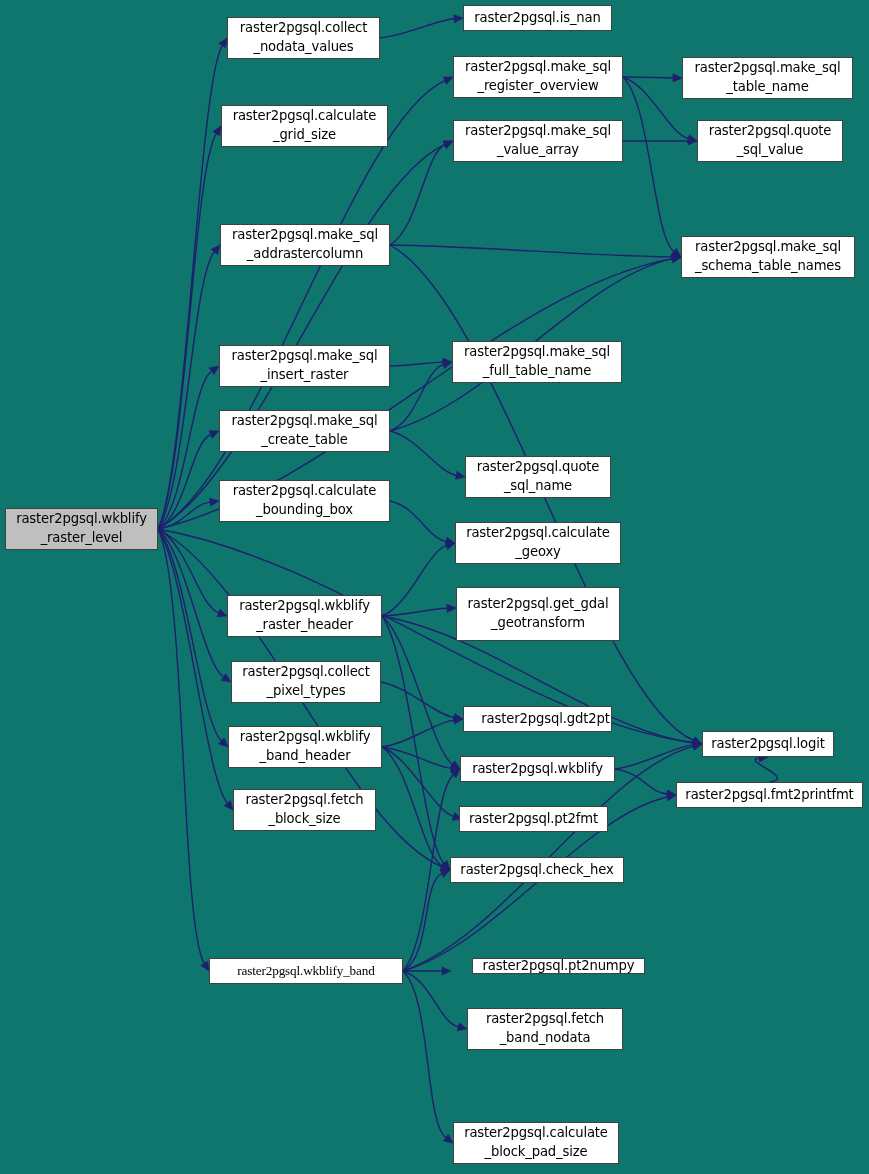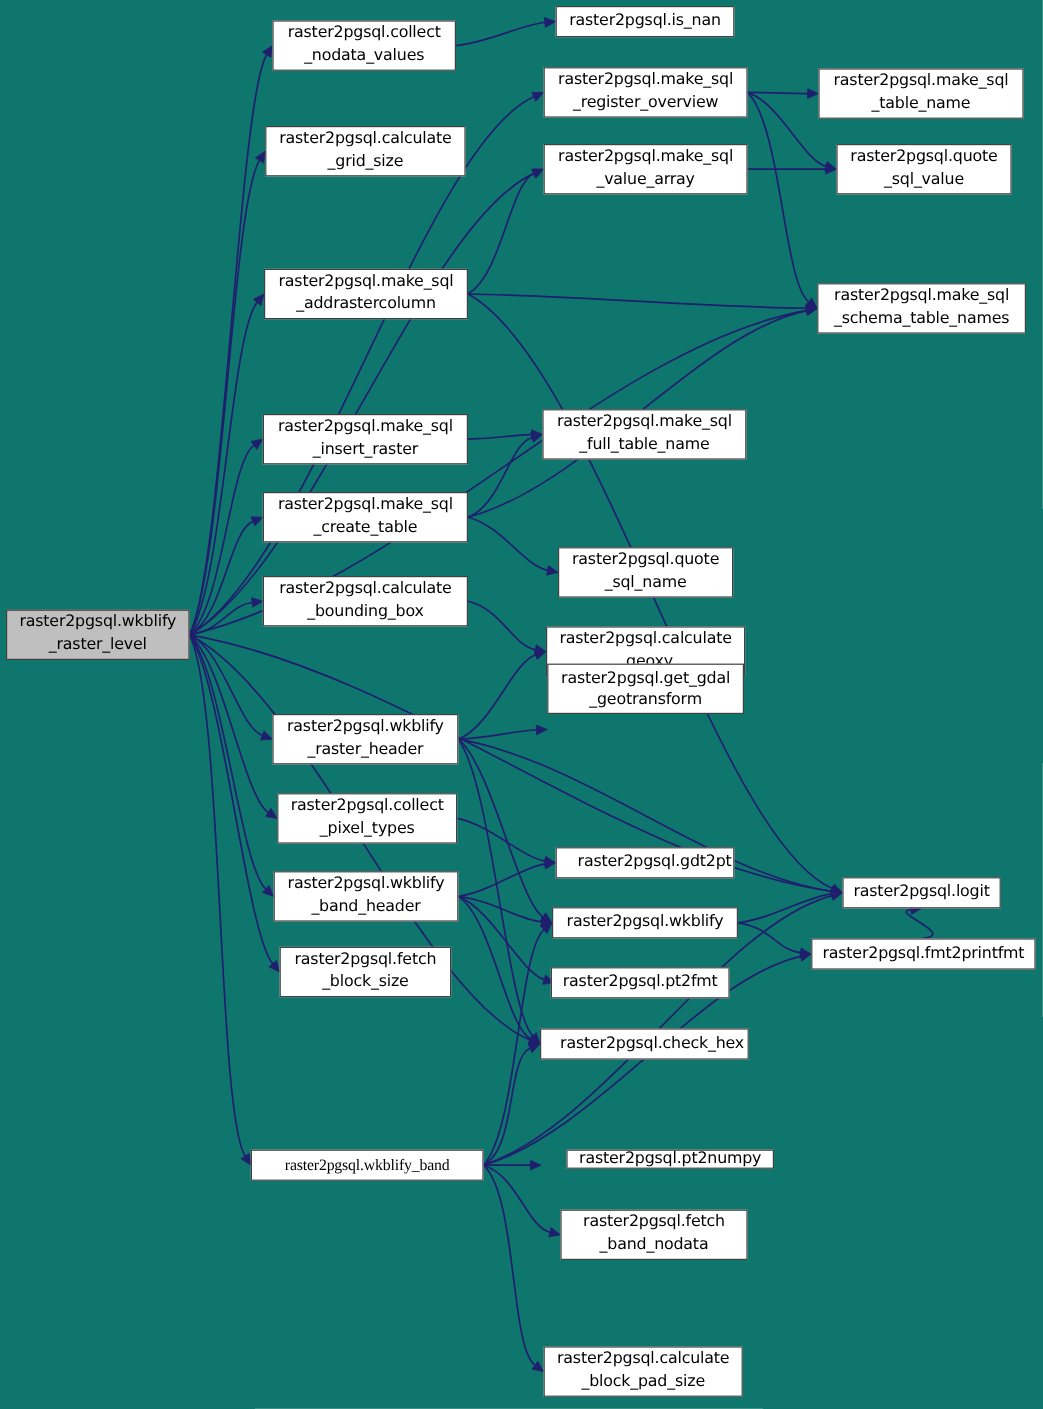--- a/index.html
+++ b/index.html
@@ -193,34 +193,34 @@
       <div class="node" style="left: 465px; top: 456px; width: 146px; height: 42px;"><span>raster2pgsql.quote
 _sql_name</span></div>
       <div class="node" style="left: 219px; top: 480px; width: 171px; height: 42px;"><span>raster2pgsql.calculate
 _bounding_box</span></div>
       <div class="node" style="left: 455px; top: 522px; width: 166px; height: 42px;"><span>raster2pgsql.calculate
 _geoxy</span></div>
       <div class="node highlight" style="left: 5px; top: 508px; width: 153px; height: 42px;"><span>raster2pgsql.wkblify
 _raster_level</span></div>
       <div class="node" style="left: 227px; top: 595px; width: 155px; height: 42px;"><span>raster2pgsql.wkblify
 _raster_header</span></div>
-      <div class="node" style="left: 456px; top: 553px; width: 164px; height: 42px; align-items: flex-end;"><span>raster2pgsql.get_gdal
+      <div class="node" style="left: 456px; top: 587px; width: 164px; height: 54px;"><span>raster2pgsql.get_gdal
 _geotransform</span></div>
       <div class="node" style="left: 231px; top: 661px; width: 150px; height: 42px;"><span>raster2pgsql.collect
 _pixel_types</span></div>
       <div class="node" style="left: 463px; top: 706px; width: 149px; height: 26px; padding-left: 16px;"><span>raster2pgsql.gdt2pt</span></div>
       <div class="node" style="left: 228px; top: 726px; width: 154px; height: 42px;"><span>raster2pgsql.wkblify
 _band_header</span></div>
       <div class="node" style="left: 460px; top: 756px; width: 155px; height: 26px;"><span>raster2pgsql.wkblify</span></div>
       <div class="node" style="left: 702px; top: 731px; width: 132px; height: 26px; align-items: center;"><span>raster2pgsql.logit</span></div>
       <div class="node" style="left: 233px; top: 789px; width: 143px; height: 42px;"><span>raster2pgsql.fetch
 _block_size</span></div>
       <div class="node" style="left: 459px; top: 806px; width: 149px; height: 26px;"><span>raster2pgsql.pt2fmt</span></div>
       <div class="node" style="left: 676px; top: 782px; width: 187px; height: 26px;"><span>raster2pgsql.fmt2printfmt</span></div>
-      <div class="node" style="left: 450px; top: 857px; width: 174px; height: 26px; justify-content: flex-end;"><span>raster2pgsql.check_hex</span></div>
+      <div class="node" style="left: 450px; top: 857px; width: 174px; height: 26px;"><span>raster2pgsql.check_hex</span></div>
       <div class="node" style="left: 209px; top: 958px; width: 194px; height: 26px; font-family: Liberation Serif, serif;"><span>raster2pgsql.wkblify_band</span></div>
       <div class="node" style="left: 451px; top: 958px; width: 173px; height: 16px; margin-left: 21px;"><span>raster2pgsql.pt2numpy</span></div>
       <div class="node" style="left: 467px; top: 1008px; width: 156px; height: 42px;"><span>raster2pgsql.fetch
 _band_nodata</span></div>
       <div class="node" style="left: 453px; top: 1122px; width: 166px; height: 42px;"><span>raster2pgsql.calculate
 _block_pad_size</span></div>
     </div>
 </div>
 
 </body></html>

